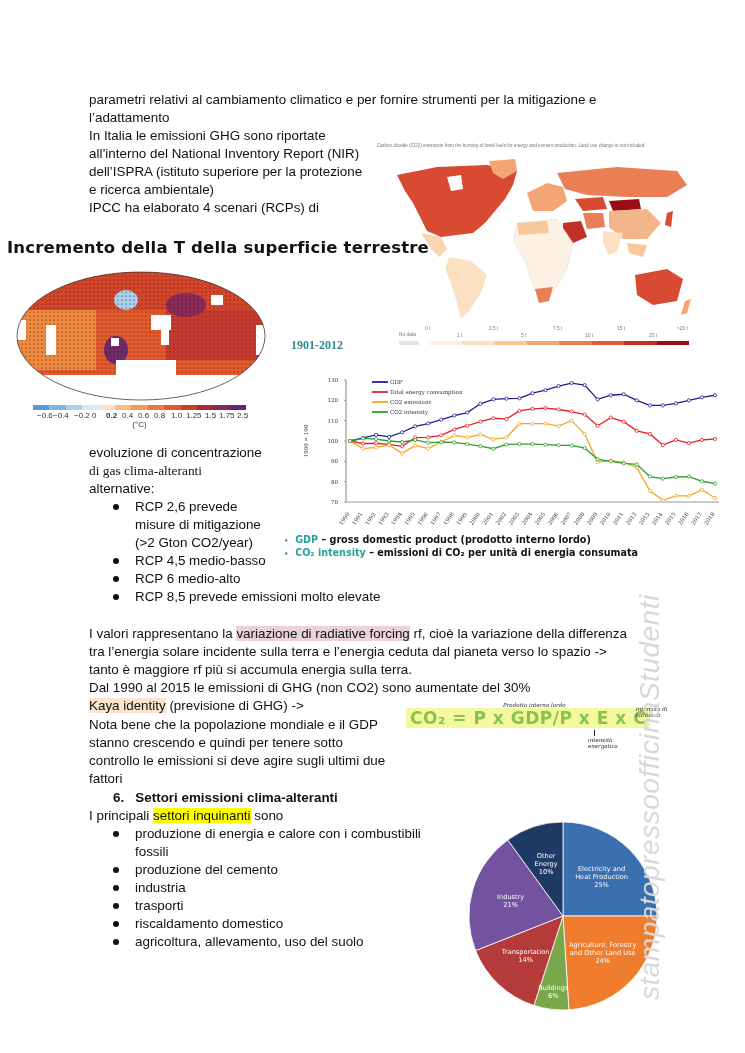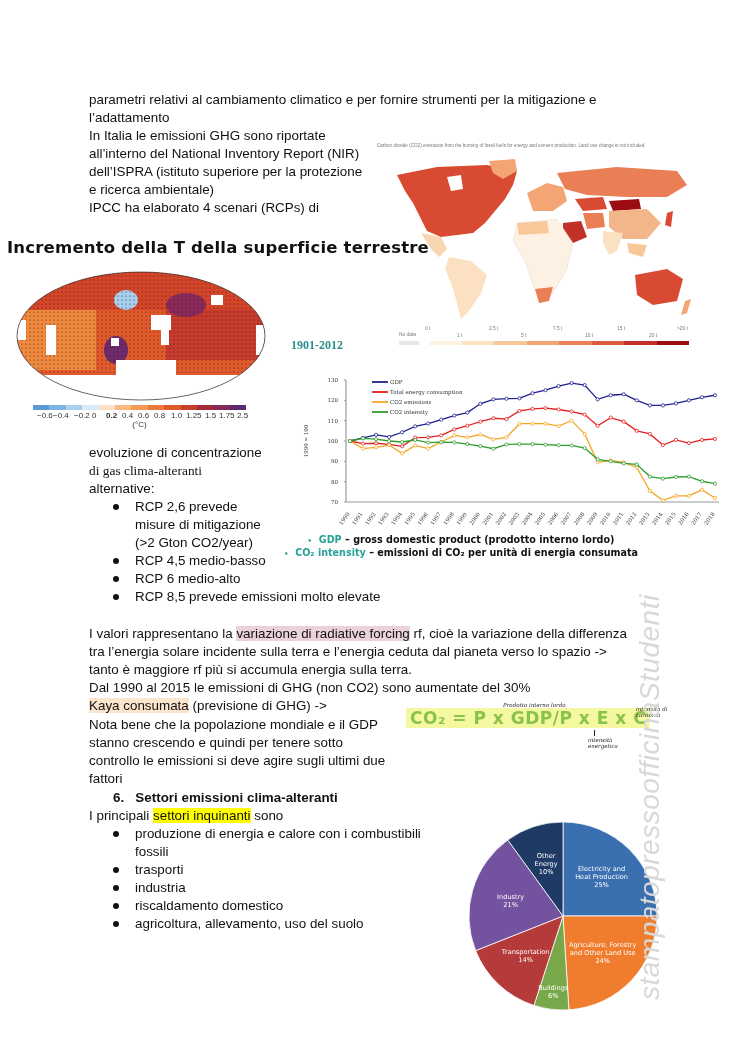--- a/index.html
+++ b/index.html
@@ -369,30 +369,30 @@
   <li>
       <span class="bullet-dot"></span>
       <div>RCP 6 medio-alto</div>
     </li>
   <li>
       <span class="bullet-dot"></span>
       <div>RCP 8,5 prevede emissioni molto elevate</div>
     </li>
 </ul>
 
-<div class="abs defs" style="left:284px; top:534px;text-align:center;">
+<div class="abs defs" style="left:284px; top:534px;">
   <div><span style="color:#2aa198; font-size:7px;">•</span>&nbsp; <span class="key">GDP</span><span> – gross domestic product (prodotto interno lordo)</span></div>
   <div><span style="color:#2aa198; font-size:7px;">•</span>&nbsp; <span class="key">CO₂ intensity</span><span> – emissioni di CO₂ per unità di energia consumata</span></div>
 </div>
 
 <div class="abs txt" style="left:89px; top:625px;"><span>I valori rappresentano la </span><span class="hl-pink">variazione di radiative forcing</span><span> rf, cioè la variazione della differenza</span></div>
 <div class="abs txt" style="left:89px; top:643px;">tra l’energia solare incidente sulla terra e l’energia ceduta dal pianeta verso lo spazio -&gt;</div>
 <div class="abs txt" style="left:89px; top:661px;">tanto è maggiore rf più si accumula energia sulla terra.</div>
 <div class="abs txt" style="left:89px; top:679px;">Dal 1990 al 2015 le emissioni di GHG (non CO2) sono aumentate del 30%</div>
-<div class="abs txt" style="left:89px; top:697px;"><span class="hl-orange">Kaya consumata</span><span> (previsione di GHG) -&gt;</span></div>
+<div class="abs txt" style="left:89px; top:697px;"><span class="hl-orange">Kaya identity</span><span> (previsione di GHG) -&gt;</span></div>
 
 <div class="abs" style="left:406px; top:708px;">
   <div class="kaya">CO₂ = P x GDP/P x E x C</div>
 </div>
 <div class="abs hand" style="left:503px; top:702px;">Prodotto interno lordo</div>
 <div class="abs hand" style="left:636px; top:706px; width:34px; white-space:normal;">intensità di carbonio</div>
 <div class="abs" style="left:594px; top:730px; width:1px; height:6px; background:#222;"></div>
 <div class="abs hand" style="left:588px; top:737px; width:24px; white-space:normal;">intensità energetica</div>
 
 <div class="abs txt" style="left:89px; top:716px;">Nota bene che la popolazione mondiale e il GDP</div>
@@ -406,25 +406,29 @@
 <div class="abs txt" style="left:89px; top:807px;"><span>I principali </span><span class="hl-yellow">settori inquinanti</span><span> sono</span></div>
 
 <ul class="abs bullet-list txt" style="left:135px; top:825px;">
   <li>
       <span class="bullet-dot"></span>
     <div>produzione di energia e calore con i combustibili</div>
     <div>fossili</div>
   </li>
   <li>
       <span class="bullet-dot"></span>
+      <div>produzione del cemento</div>
+    </li>
+  <li>
+      <span class="bullet-dot"></span>
+      <div>industria</div>
+    </li>
+  <li>
+      <span class="bullet-dot"></span>
       <div>trasporti</div>
-    </li>
-  <li>
-      <span class="bullet-dot"></span>
-      <div>industria</div>
     </li>
   <li>
       <span class="bullet-dot"></span>
       <div>riscaldamento domestico</div>
     </li>
   <li>
       <span class="bullet-dot"></span>
       <div>agricoltura, allevamento, uso del suolo</div>
     </li>
 </ul>

